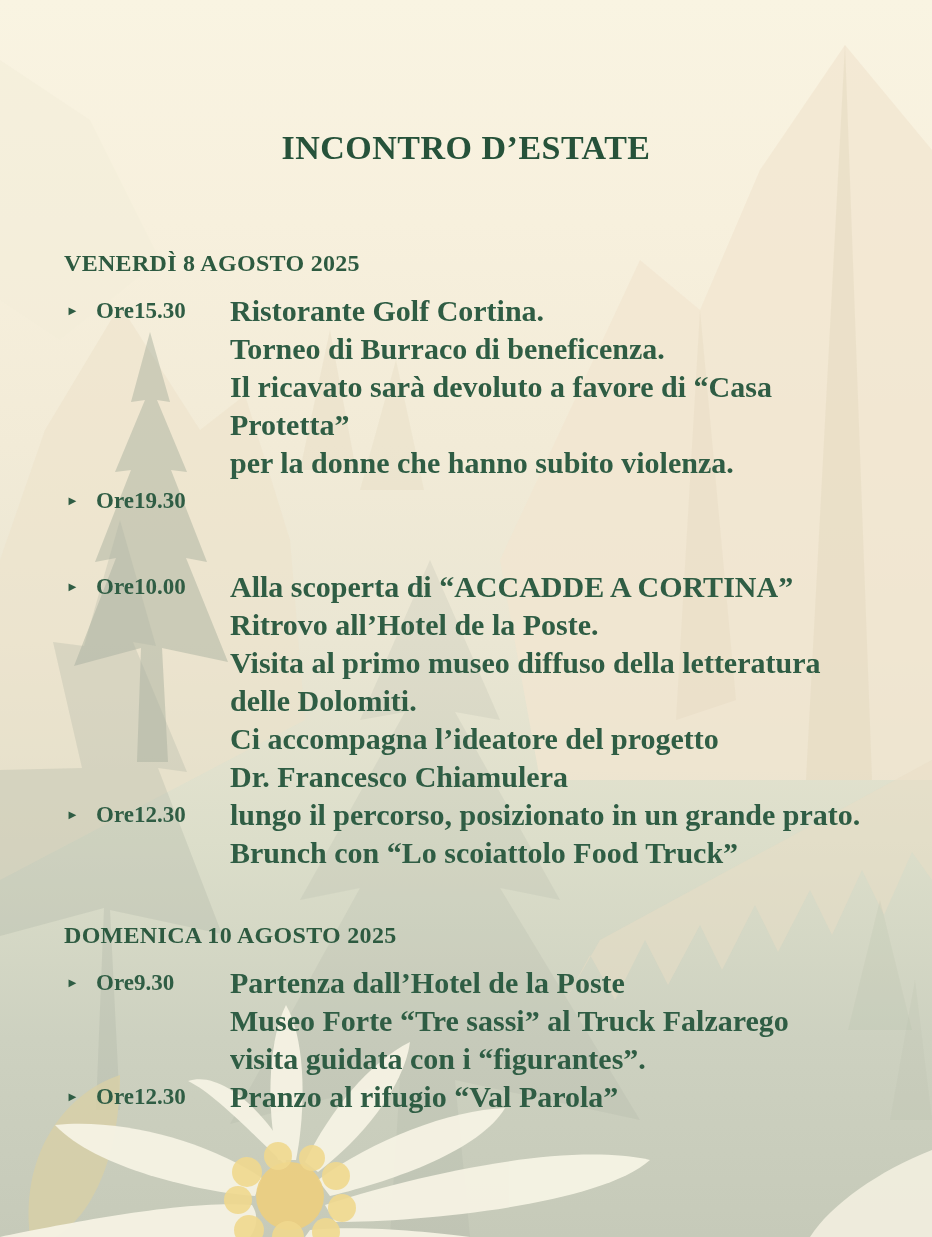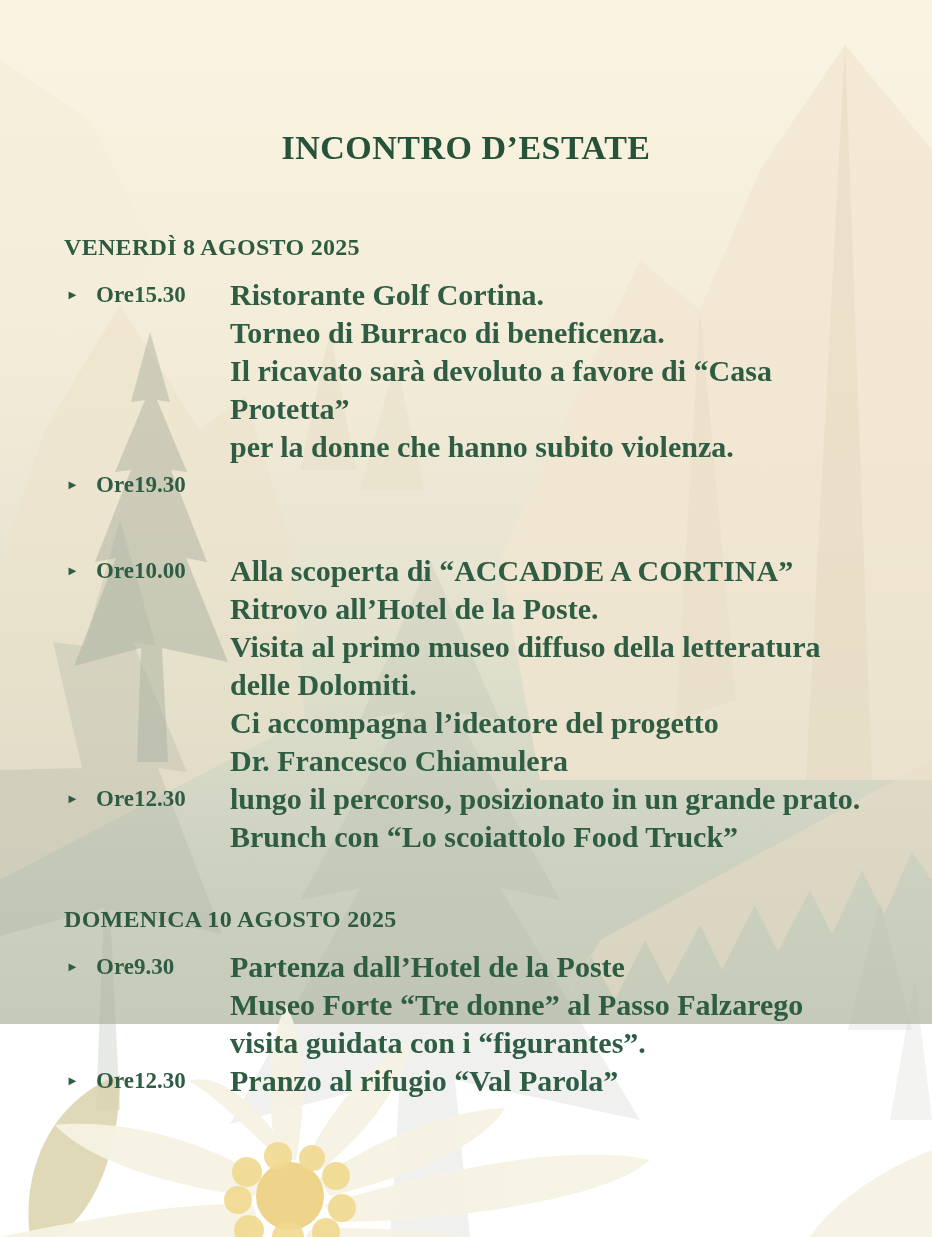--- a/index.html
+++ b/index.html
@@ -3,37 +3,37 @@
 <meta charset="utf-8">
 <style>
   html, body { margin: 0; padding: 0; }
   body {
     width: 932px; height: 1237px;
     font-family: "Liberation Serif", serif;
     overflow: hidden;
   }
   .poster {
     position: relative;
-    width: 932px; height: 1024px;
+    width: 932px; height: 1237px;
     background: linear-gradient(180deg,
       #f9f4e2 0%, #f7f0dd 18%, #f2ebd7 36%,
       #eae6d3 52%, #dcdeca 68%, #cdd1c0 84%, #c6cab9 100%);
   }
   svg.bg { position: absolute; left: 0; top: 0; }
   .content { position: relative; padding: 0 64px; color: #2f5d44; }
   .title {
     margin: 0; padding-top: 126px;
     text-align: center;
     font-size: 34px; font-weight: bold;
     letter-spacing: 0.5px;
     color: #26523a;
     line-height: 44px;
   }
   .section { margin-top: 48px; }
-  .section.first { margin-top: 62px; }
+  .section.first { margin-top: 78px; }
   .section-heading {
     font-size: 24px; font-weight: bold;
     color: #2d5a40;
     line-height: 30px;
     margin-bottom: 14px;
     letter-spacing: 0.3px;
   }
   .event-row {
     display: grid;
     grid-template-columns: 32px 134px 1fr;
@@ -179,21 +179,21 @@
         <section class="section">
           <div class="section-heading">DOMENICA 10 AGOSTO 2025</div>
           <div class="event-row">
             <span class="bullet">►</span>
             <div class="time">
               <span>Ore</span>
               <span>9.30</span>
             </div>
             <div class="lines">
               <div class="event-line">Partenza dall’Hotel de la Poste</div>
-              <div class="event-line">Museo Forte “Tre donne” al Passo Falzarego</div>
+              <div class="event-line">Museo Forte “Tre sassi” al Truck Falzarego</div>
               <div class="event-line">visita guidata con i “figurantes”.</div>
             </div>
           </div>
           <div class="event-row">
             <span class="bullet">►</span>
             <div class="time">
               <span>Ore</span>
               <span>12.30</span>
             </div>
             <div class="lines">

